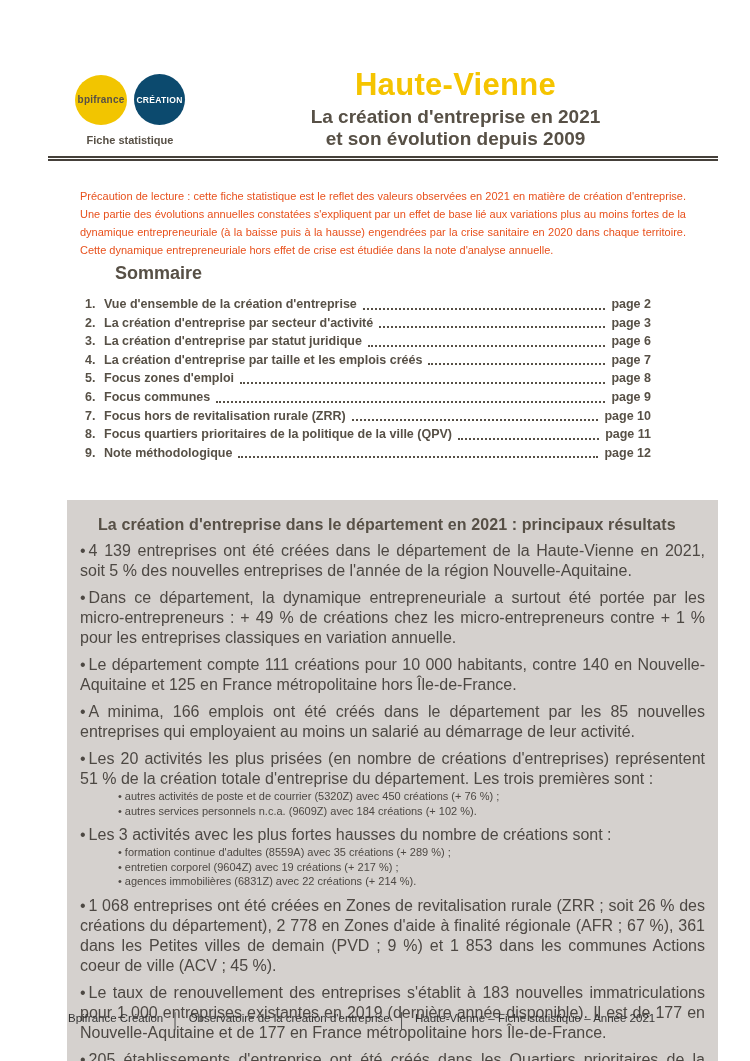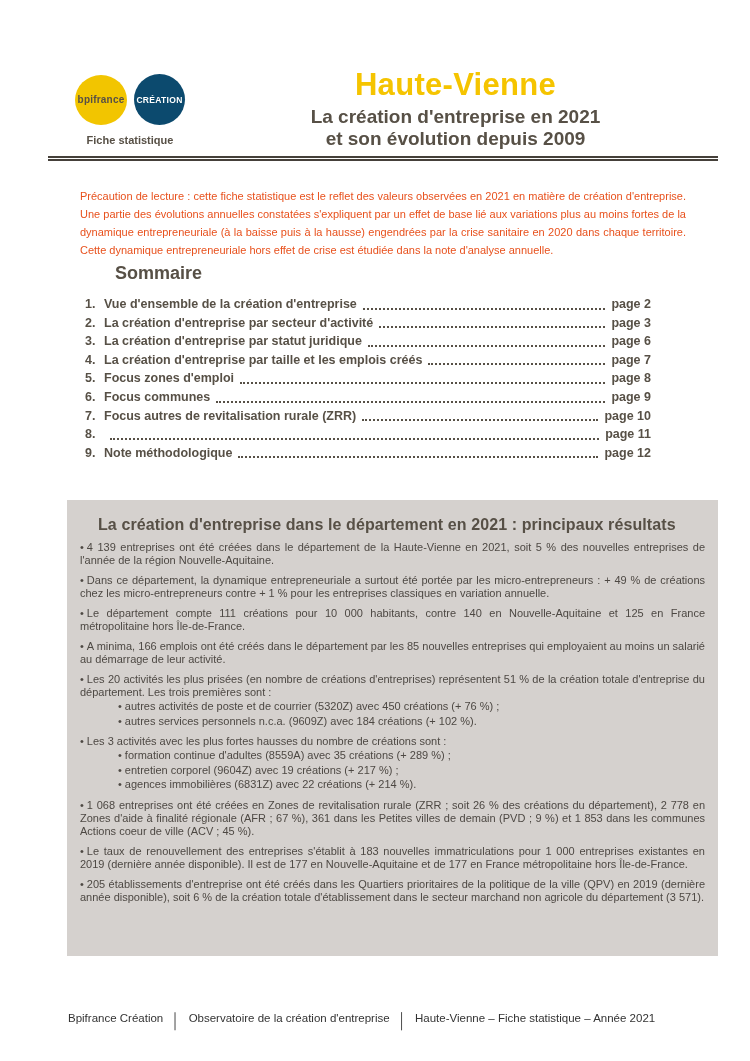--- a/index.html
+++ b/index.html
@@ -38,21 +38,21 @@
   .toc-label { white-space:nowrap; flex:none; }
   .toc-dots { flex:1; position:relative; margin:0 3px; min-width:14px; }
   .toc-dots::after { content:""; position:absolute; left:3px; right:3px; bottom:4px;
                      border-bottom:2px dotted #575046; }
   .toc-page { white-space:nowrap; flex:none; }
 
   
   .results-box { position:absolute; top:500px; left:67px; width:651px; min-height:456px;
                  background:#D5D1CE; padding:10px 13px 12px 13px; }
   .box-heading { font-size:16px; font-weight:bold; color:#575046; margin:6px 0 4px 18px; letter-spacing:0.1px; }
-  .bullet { font-size:11px; color:#4D4843; line-height:13px; text-align:justify; margin-top:7px; }
+  .bullet { font-size:16px; color:#4D4843; line-height:20px; text-align:justify; margin-top:7px; }
   .bullet .marker { margin-right:3px; }
   .sub-bullets { margin-left:38px; }
   .sub-bullet { font-size:11px; color:#4D4843; line-height:14.5px; text-align:left; }
   .sub-bullet .marker { margin-right:3px; }
 
   
   .footer { position:absolute; top:1012px; left:68px; width:640px;
             font-size:11.5px; color:#333333; display:flex; }
   .footer .sep { margin:0 8px; font-size:15px; color:#555555; font-weight:normal; }
 </style>
@@ -120,26 +120,27 @@
         <span class="toc-page">page 8</span>
     </div>
     <div class="toc-row">
       <span class="toc-num">6.</span>
         <span class="toc-label">Focus communes</span>
         <span class="toc-dots"></span>
         <span class="toc-page">page 9</span>
     </div>
     <div class="toc-row">
       <span class="toc-num">7.</span>
-        <span class="toc-label">Focus autres de revitalisation rurale (ZRR)</span>
+        <span class="toc-label">Focus hors de revitalisation rurale (ZRR)</span>
         <span class="toc-dots"></span>
         <span class="toc-page">page 10</span>
     </div>
     <div class="toc-row">
       <span class="toc-num">8.</span>
+        <span class="toc-label">Focus quartiers prioritaires de la politique de la ville (QPV)</span>
         <span class="toc-dots"></span>
         <span class="toc-page">page 11</span>
     </div>
     <div class="toc-row">
       <span class="toc-num">9.</span>
         <span class="toc-label">Note méthodologique</span>
         <span class="toc-dots"></span>
         <span class="toc-page">page 12</span>
     </div>
   </div>

